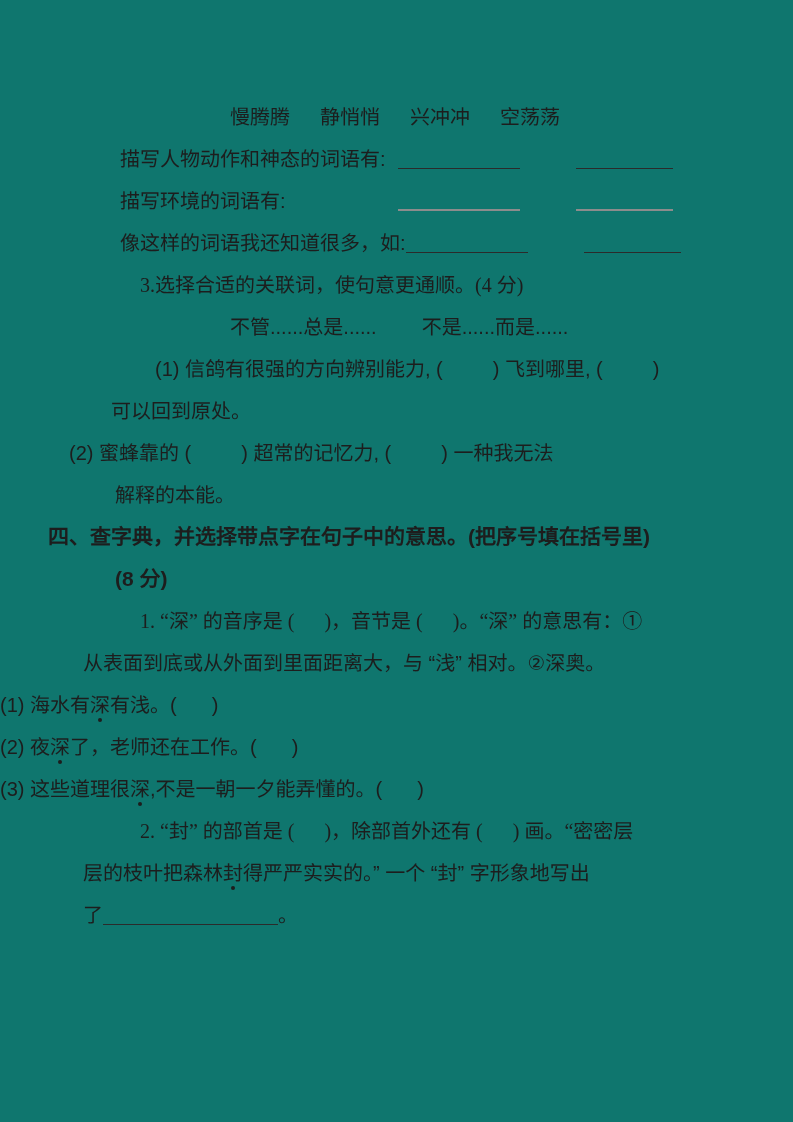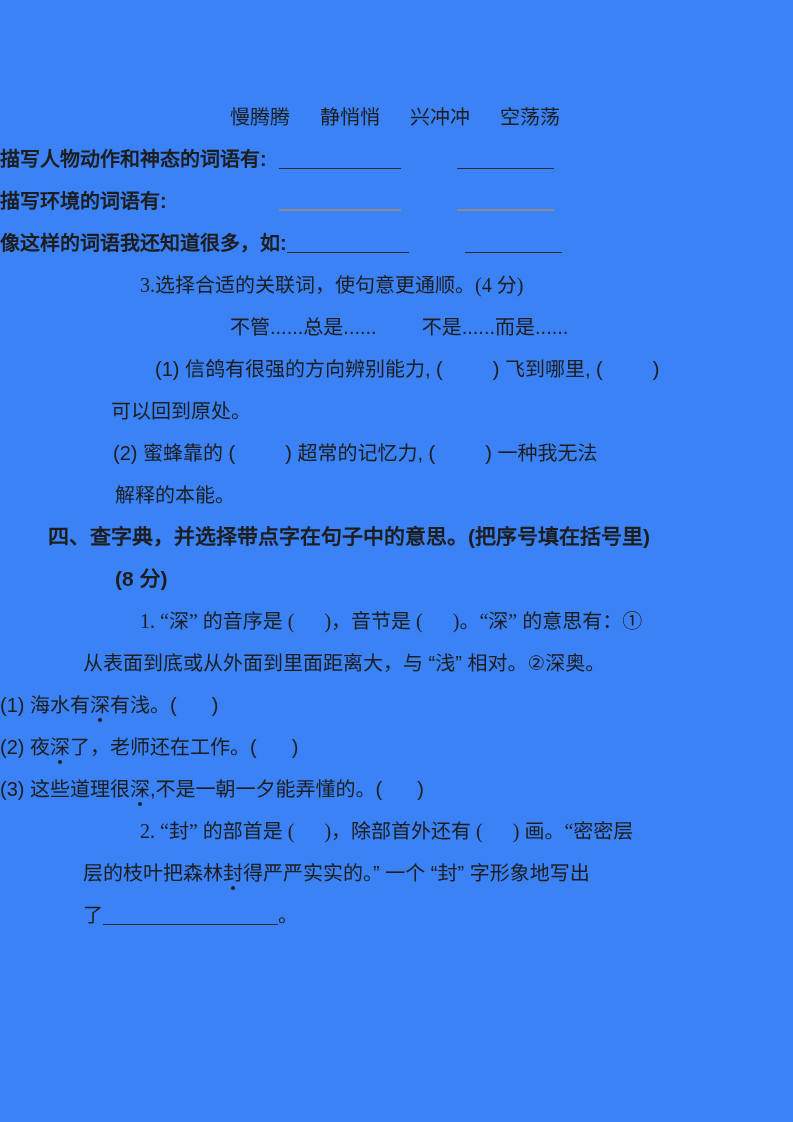--- a/index.html
+++ b/index.html
@@ -1,41 +1,41 @@
 <!DOCTYPE html>
 <html lang="zh-CN"><head>
 <meta charset="utf-8">
 <style>
   html,body{margin:0;padding:0;background:#ffffff;}
   .page{
     position:relative;
     width:793px;
     height:1122px;
-    background:#3b82f6;
+    background:#0f766e;
     overflow:hidden;
     font-family:"Liberation Sans","DejaVu Sans",sans-serif;
   }
   .doc{padding-top:104px;}
   .line{
     font-size:20px;
     line-height:26px;
     height:26px;
     margin-bottom:16px;
     color:#1d1d1d;
     white-space:nowrap;
   }
   .line.bold{font-weight:700;font-size:21px;}
   
   .i103{padding-left:48px;}
   .i115{padding-left:115px;}
-  .i120{font-weight:bold;}
+  .i120{padding-left:120px;}
   .i140{padding-left:140px;font-family:Liberation Serif, serif;}
   .i155{padding-left:155px;}
   .i163{padding-left:83px;}
-  .i165{padding-left:113px;}
+  .i165{padding-left:69px;}
   .i175{}
   .i190{padding-left:111px;}
   .i230{padding-left:230px;}
   
   .gap{display:inline-block;height:1px;}
   .g12{width:12px;}
   .g30{width:30px;}
   .g35{width:35px;}
   .g45{width:45px;}
   .g50{width:50px;}

